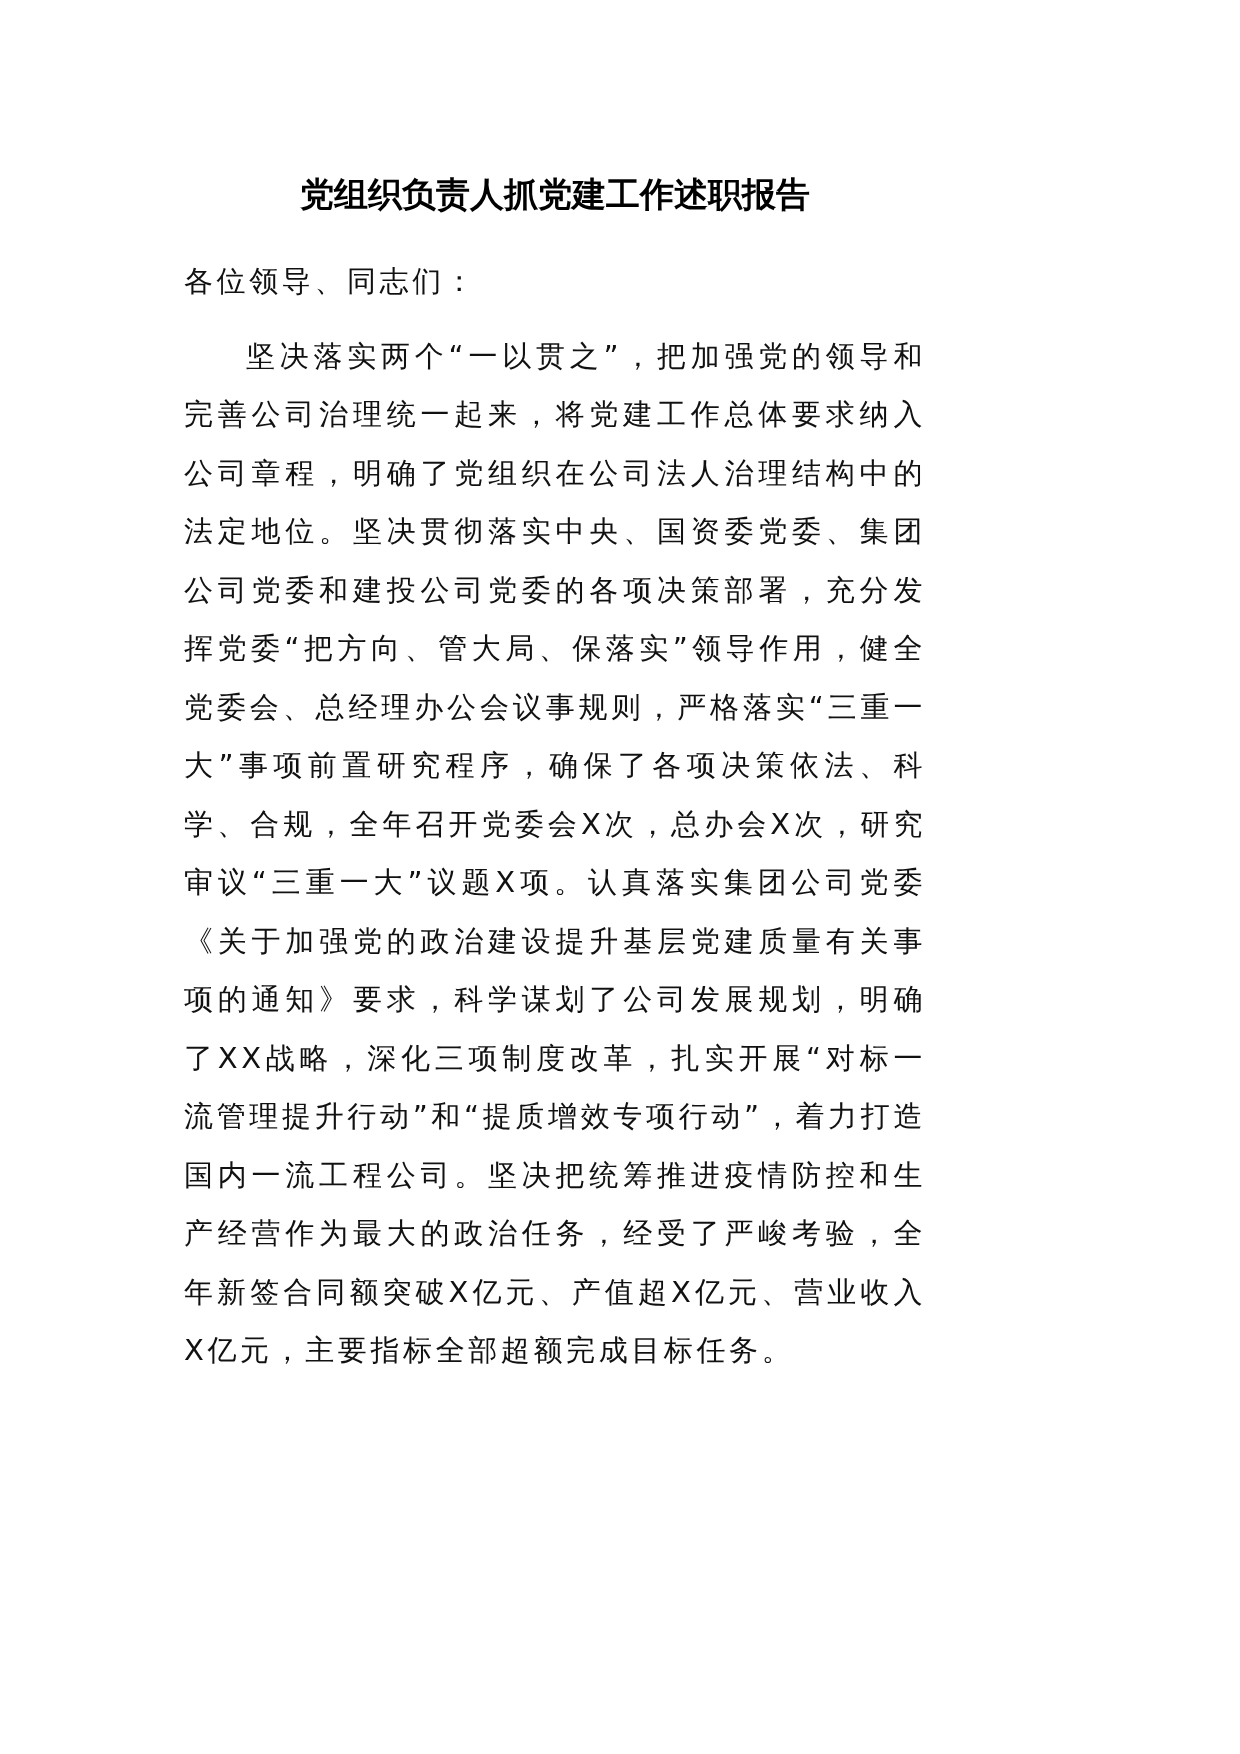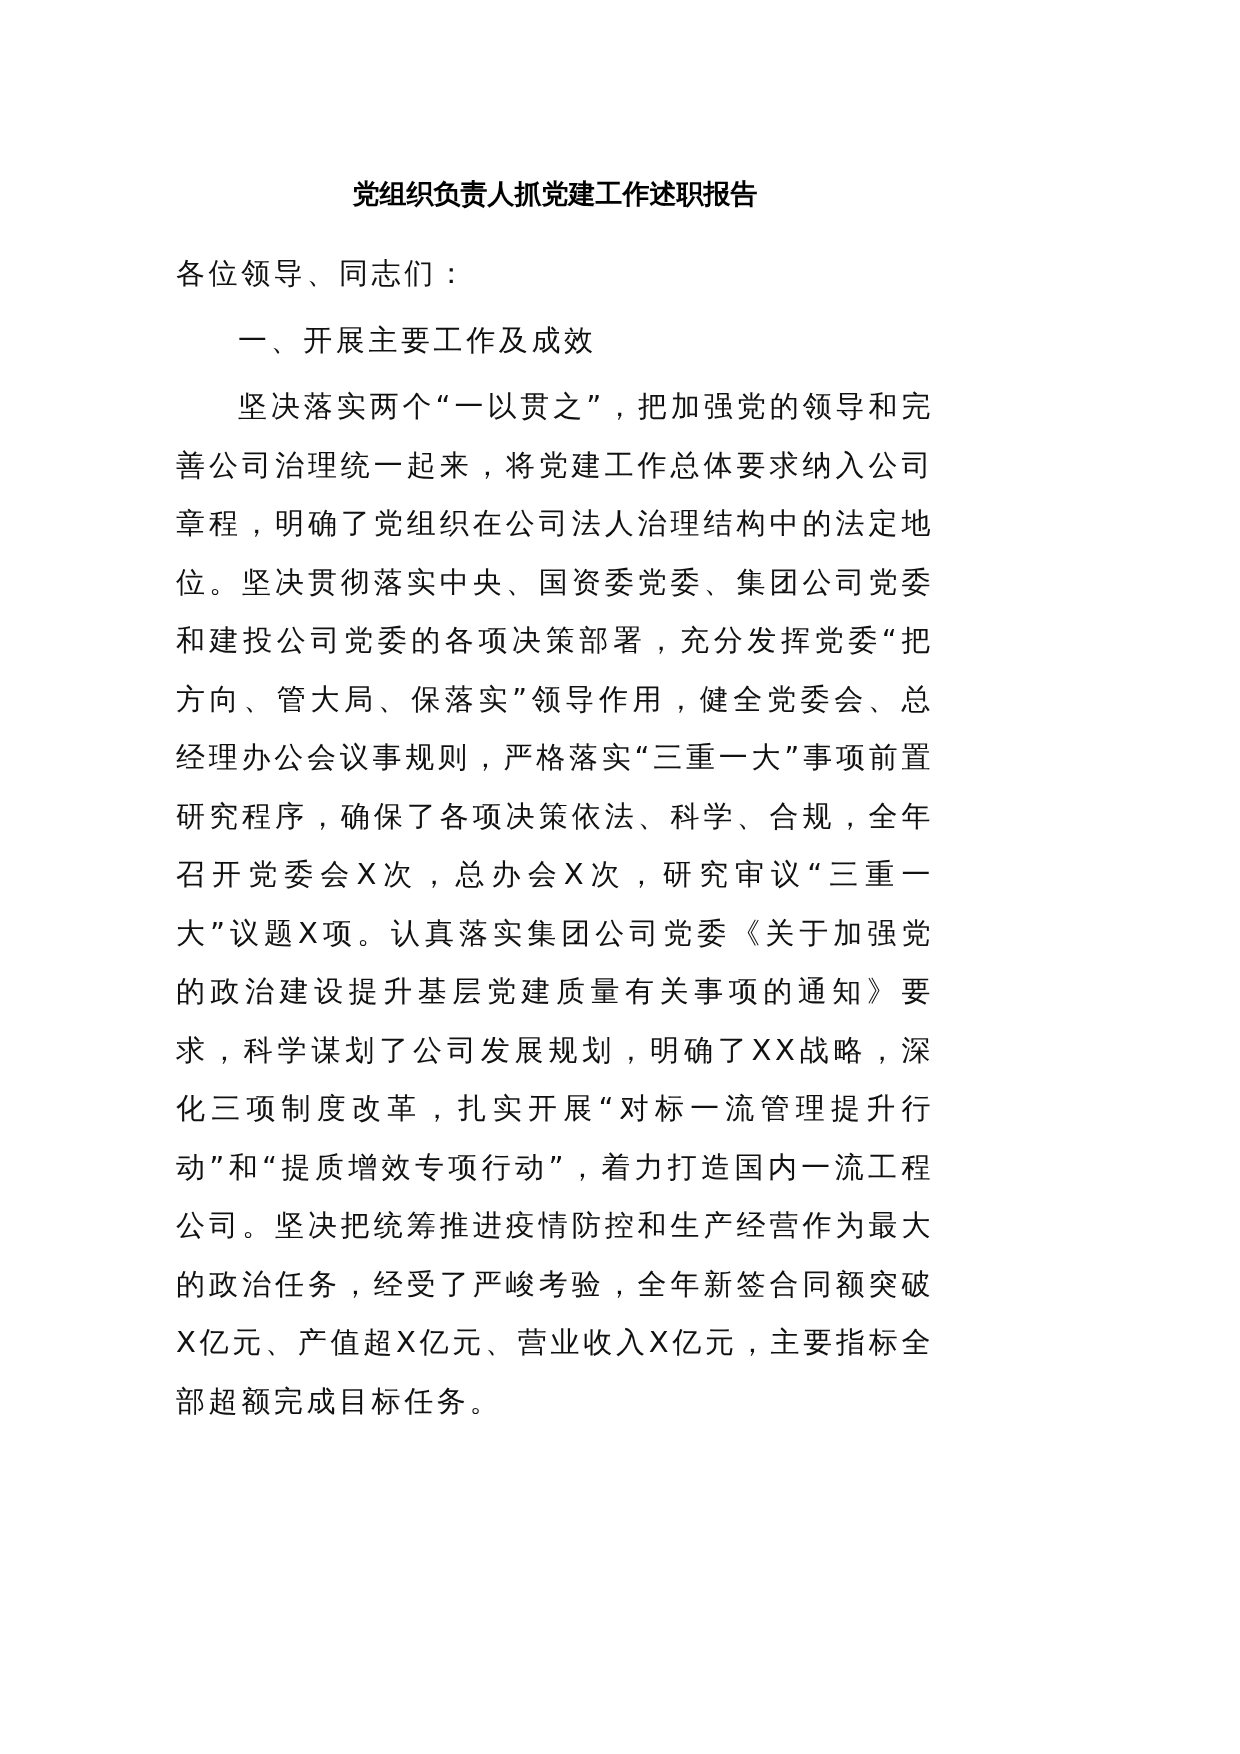--- a/index.html
+++ b/index.html
@@ -22,56 +22,55 @@
       width: 1240px;
       height: 1754px;
       background: #ffffff;
     }
     .title {
       position: absolute;
       left: 0;
       width: 1110px;
       top: 172px;
       text-align: center;
-      font-size: 27px;
+      font-size: 34px;
       font-weight: bold;
       letter-spacing: 0px;
       line-height: 44px;
       color: #000000;
     }
     .body {
       position: absolute;
       left: 168px;
       top: 236px;
       width: 774px;
       font-size: 29px;
       line-height: 58.5px;
       letter-spacing: 3.6px;
       text-align: justify;
       text-justify: inter-character;
       color: #111111;
     }
     .body p {
-      margin: 8px;
+      margin: 16px;
       padding: 0;
     }
     .indent {
       text-indent: 62px;
     }
     .heading-1 {
       text-indent: 62px;
     }
     .heading-2 {
       text-indent: 62px;
     }
   </style>
 </head>
 <body>
 
 <div class="page">
   <div class="title">党组织负责人抓党建工作述职报告</div>
 
   <div class="body">
     <p>各位领导、同志们：</p>
-    <p class="heading-1">一、开展主要工作及成效</p>
     <p class="indent">坚决落实两个“一以贯之”，把加强党的领导和完善公司治理统一起来，将党建工作总体要求纳入公司章程，明确了党组织在公司法人治理结构中的法定地位。坚决贯彻落实中央、国资委党委、集团公司党委和建投公司党委的各项决策部署，充分发挥党委“把方向、管大局、保落实”领导作用，健全党委会、总经理办公会议事规则，严格落实“三重一大”事项前置研究程序，确保了各项决策依法、科学、合规，全年召开党委会X次，总办会X次，研究审议“三重一大”议题X项。认真落实集团公司党委《关于加强党的政治建设提升基层党建质量有关事项的通知》要求，科学谋划了公司发展规划，明确了XX战略，深化三项制度改革，扎实开展“对标一流管理提升行动”和“提质增效专项行动”，着力打造国内一流工程公司。坚决把统筹推进疫情防控和生产经营作为最大的政治任务，经受了严峻考验，全年新签合同额突破X亿元、产值超X亿元、营业收入X亿元，主要指标全部超额完成目标任务。</p>
   </div>
 </div>
 
 </body></html>

